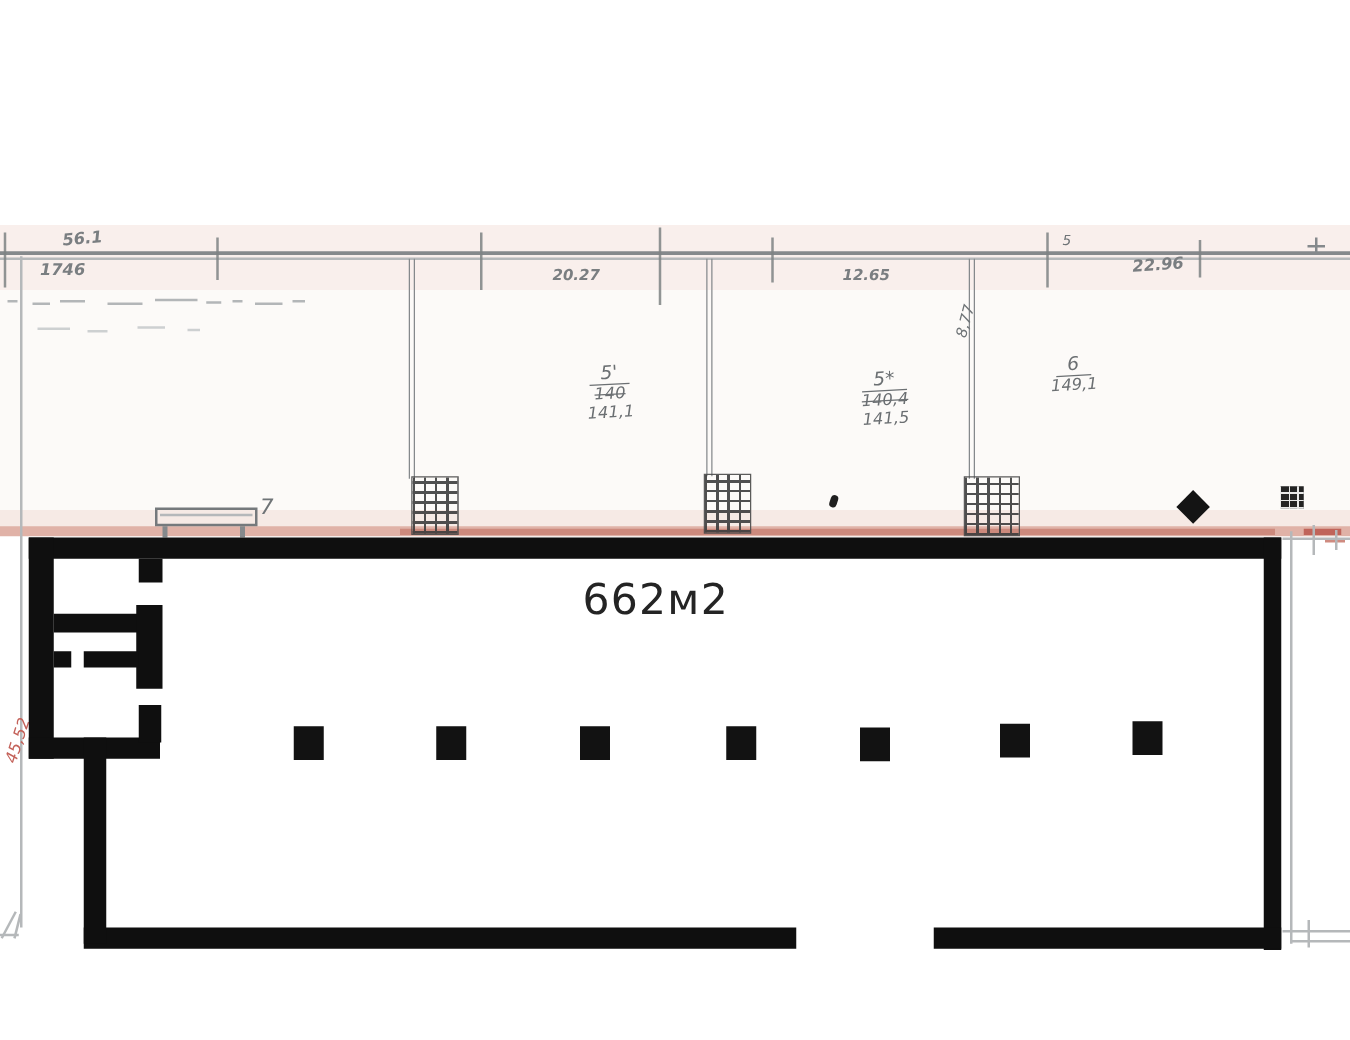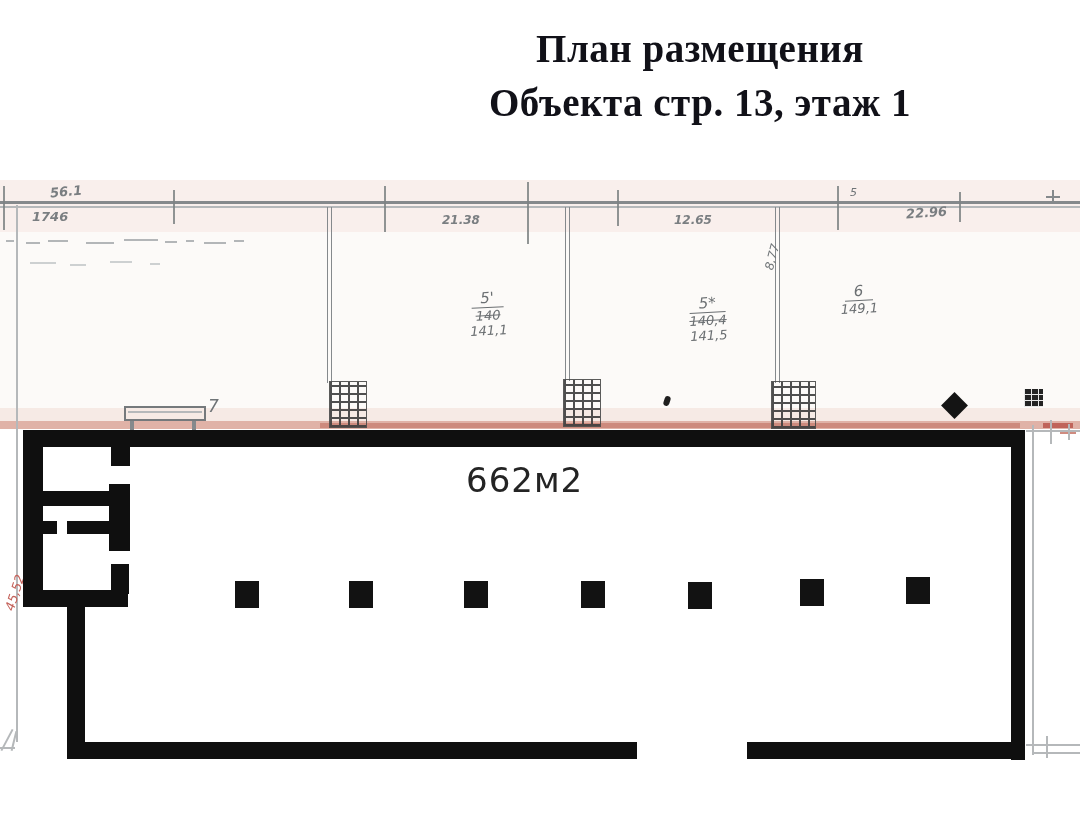--- a/index.html
+++ b/index.html
@@ -50,22 +50,20 @@
 <div class="stage">
 
   <div class="tint" style="left:0;top:180px;width:1080px;height:52px;background:rgba(243,224,218,.5);"></div>
   <div class="tint" style="left:0;top:232px;width:1080px;height:190px;background:rgba(250,246,242,.55);"></div>
   <div class="tint" style="left:0;top:408px;width:1080px;height:16px;background:rgba(240,216,206,.45);"></div>
   <div class="tint" style="left:0;top:421px;width:1080px;height:8px;background:#e0b2a7;"></div>
   <div class="tint" style="left:320px;top:423px;width:700px;height:5px;background:#c98275;opacity:.85;"></div>
   <div class="tint" style="left:1043px;top:423px;width:30px;height:5px;background:#c0645a;"></div>
   <div class="tint" style="left:1060px;top:431px;width:16px;height:3px;background:#cf8b80;"></div>
 
-  <div class="title-line" style="top:26px;">План размещения</div>
-  <div class="title-line" style="top:80px;">Объекта стр. 13, этаж 1</div>
 
   <div class="gline" style="left:0;top:201px;width:1080px;height:3px;"></div>
   <div class="gline-light" style="left:0;top:206px;width:1080px;height:2px;"></div>
 
   <div class="tick" style="left:3px;top:186px;height:44px;"></div>
   <div class="tick" style="left:173px;top:190px;height:34px;"></div>
   <div class="tick" style="left:384px;top:186px;height:46px;"></div>
   <div class="tick" style="left:527px;top:182px;height:62px;"></div>
   <div class="tick" style="left:617px;top:190px;height:36px;"></div>
   <div class="tick" style="left:837px;top:186px;height:44px;"></div>
@@ -85,21 +83,21 @@
   <div class="gline-light" style="left:1026px;top:744px;width:54px;height:2px;"></div>
   <div class="gline-light" style="left:1032px;top:752px;width:48px;height:2px;"></div>
   <div class="gline-light" style="left:1046px;top:736px;width:2px;height:22px;"></div>
 
   <div class="gline-light" style="left:6px;top:728px;width:2px;height:24px;transform:rotate(28deg);"></div>
   <div class="gline-light" style="left:13px;top:731px;width:2px;height:20px;transform:rotate(14deg);"></div>
   <div class="gline-light" style="left:0;top:747px;width:15px;height:2px;"></div>
 
   <div class="hand dim" style="left:50px;top:184px;font-size:13px;transform:rotate(-5deg);">56.1</div>
   <div class="hand dim" style="left:32px;top:209px;font-size:13px;">1746</div>
-  <div class="hand dim" style="left:442px;top:213px;">21.38</div>
+  <div class="hand dim" style="left:442px;top:213px;">20.27</div>
   <div class="hand dim" style="left:674px;top:213px;text-align:right;">12.65</div>
   <div class="hand dim" style="left:906px;top:205px;font-size:13px;transform:rotate(-4deg);">22.96</div>
   <div class="hand" style="left:850px;top:186px;font-size:11px;">5</div>
   <div class="hand" style="left:762px;top:268px;transform:rotate(-75deg);transform-origin:left top;">8,77</div>
   <div class="redhand" style="left:2px;top:608px;transform:rotate(-72deg);transform-origin:left top;">45,52</div>
 
   <div class="speck" style="left:6px;top:240px;width:8px;"></div>
   <div class="speck" style="left:26px;top:242px;width:14px;"></div>
   <div class="speck" style="left:48px;top:240px;width:20px;"></div>
   <div class="speck" style="left:86px;top:242px;width:28px;"></div>

